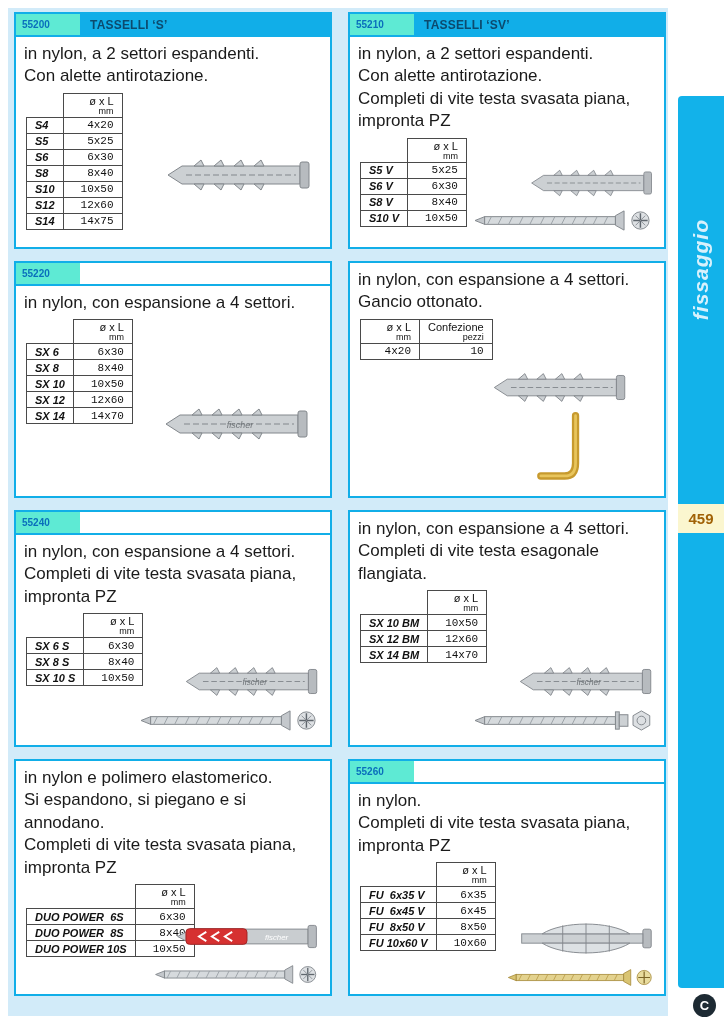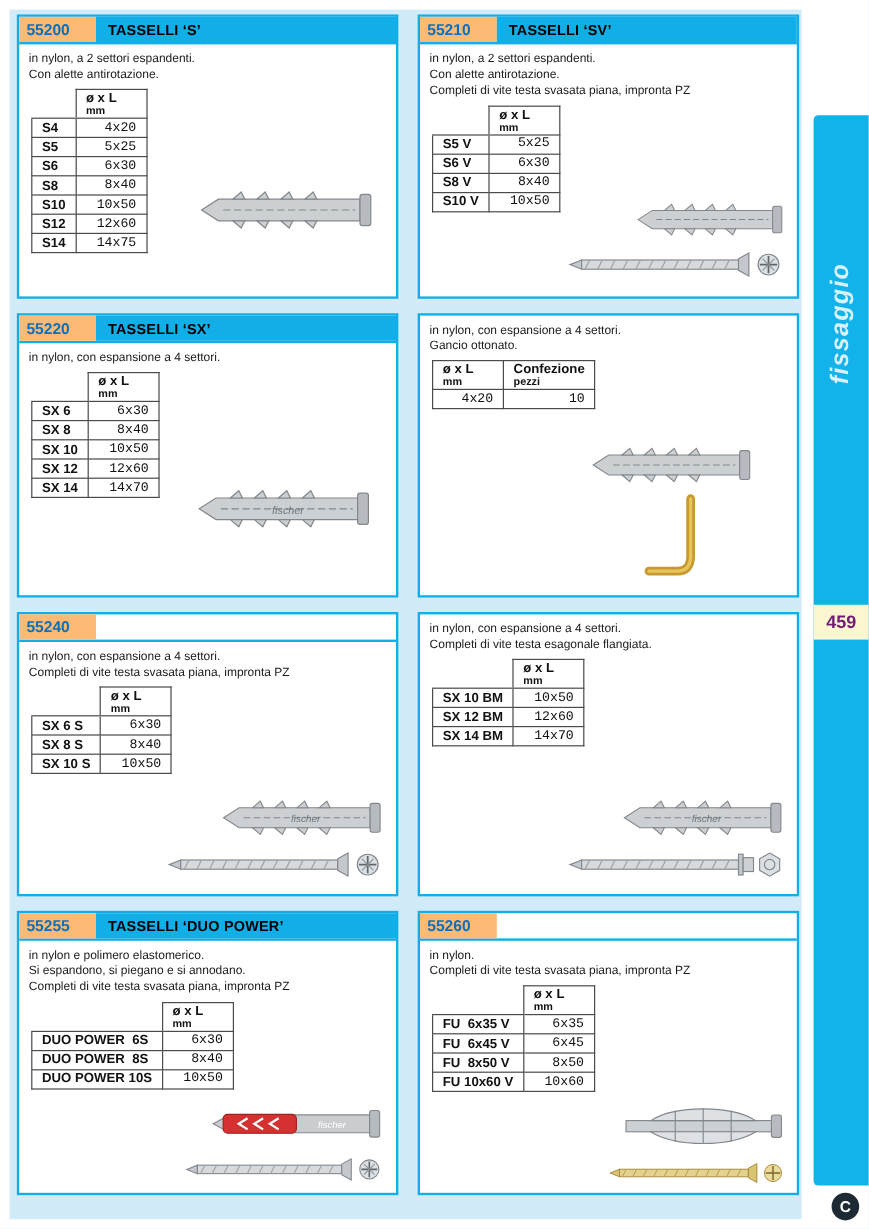--- a/index.html
+++ b/index.html
@@ -5,46 +5,46 @@
   html,body{margin:0;padding:0;}
   body{
     width:724px;height:1024px;position:relative;overflow:hidden;
     background:#ffffff;font-family:"Liberation Sans",sans-serif;
   }
   .bluebg{position:absolute;left:8px;top:8px;width:660px;height:1008px;background:#d2ebf9;}
   .panels{position:absolute;left:14px;top:12px;width:652px;display:grid;
     grid-template-columns:318px 318px;gap:12px 16px;}
   .panel{background:#fff;border:2px solid #11aee8;height:237px;display:flex;flex-direction:column;box-sizing:border-box;}
   .ph{display:flex;height:21px;flex:0 0 21px;border-bottom:2px solid #11aee8;}
-  .pcode{width:58px;color:#0a6fbc;font-weight:bold;font-size:13px;display:flex;align-items:center;padding-left:6px;background:#fdba74;}
-  .ptitle{flex:1;background:#11aee8;color:#000000;font-weight:bold;font-size:12px;display:flex;align-items:center;padding-left:10px;letter-spacing:.2px;}
+  .pcode{width:58px;color:#0a6fbc;font-weight:bold;font-size:10px;display:flex;align-items:center;padding-left:6px;background:#5eead4;}
+  .ptitle{flex:1;background:#11aee8;color:#0c4a6e;font-weight:bold;font-size:12px;display:flex;align-items:center;padding-left:10px;letter-spacing:.2px;}
   .pbody{position:relative;flex:1;padding:6px 8px;}
-  .desc{margin:0 0 5px;font-size:10px;color:#1a1a1a;line-height:1.32;}
+  .desc{margin:0 0 5px;font-size:17px;color:#1a1a1a;line-height:1.32;}
   table.sizes{border-collapse:collapse;font-size:11px;color:#111;margin-left:2px;}
   table.sizes th,table.sizes td{border:1px solid #4a4a4a;padding:1.5px 8px;}
   table.sizes th.empty{border:none;border-bottom:1px solid #4a4a4a;}
-  table.sizes th.hdr{text-align:left;font-weight:bold;padding:1px 8px;}
+  table.sizes th.hdr{text-align:right;font-weight:normal;padding:1px 8px;}
   .h1{display:block;font-size:11px;}
   .h2{display:block;font-size:9px;margin-top:-1px;}
-  td.lbl{font-weight:bold;white-space:pre;}
+  td.lbl{font-weight:bold;white-space:pre;font-style:italic;}
   td.val{text-align:right;min-width:42px;font-family:Liberation Mono, monospace;}
   .img{position:absolute;display:flex;flex-direction:column;align-items:flex-end;gap:8px;}
   .img-p1{right:16px;top:118px;}
   .img-p2{right:8px;bottom:14px;}
   .img-p3{right:18px;bottom:52px;}
   .img-p4{right:34px;bottom:8px;align-items:center;gap:4px;}
   .img-p5{right:8px;bottom:12px;}
   .img-p6{right:8px;bottom:12px;}
   .img-p7{right:8px;bottom:8px;}
   .img-p8{right:8px;bottom:6px;}
   .side{position:absolute;right:0;top:96px;width:46px;height:892px;background:#12b2ea;border-radius:4px 0 0 4px;}
   .side-label-wrap{position:absolute;top:14px;left:0;width:100%;height:320px;display:flex;align-items:center;justify-content:center;}
   .side-label{writing-mode:vertical-rl;transform:rotate(180deg);font-size:21px;font-style:italic;font-weight:bold;color:#d8f1fc;letter-spacing:1px;}
   .pagenum{position:absolute;right:0;top:504px;width:46px;height:29px;background:#fbf6cf;
-    display:flex;align-items:center;justify-content:center;color:#701a75;font-weight:bold;font-size:15px;}
+    display:flex;align-items:center;justify-content:center;color:#a16207;font-weight:bold;font-size:15px;}
   .logo{position:absolute;right:8px;bottom:7px;width:23px;height:23px;border-radius:50%;
     background:#1d2a33;color:#fff;display:flex;align-items:center;justify-content:center;
     font-size:13px;font-weight:bold;}
 </style>
 </head>
 <body>
 
 <svg width="0" height="0" style="position:absolute" aria-hidden="true">
   <defs>
     <symbol id="sym-anchor" viewBox="0 0 150 40">
@@ -272,21 +272,20 @@
         <svg width="185" height="25" viewBox="0 0 190 26">
             <use href="#sym-screw"></use>
           </svg>
       </div>
     </div>
   </section>
 
   <section class="panel">
     <header class="ph">
       <div class="pcode">55220</div>
-      <div class="ptitle">TASSELLI ‘SX’</div>
     </header>
     <div class="pbody">
       <p class="desc">
         <span>in nylon, con espansione a 4 settori.</span>
       </p>
       <table class="sizes">
         <thead>
           <tr>
             <th class="empty"></th>
             <th class="hdr">
@@ -447,24 +446,20 @@
           <text x="78" y="24" font-size="9" font-style="italic" fill="#707579" text-anchor="middle">fischer</text>
         </svg>
         <svg width="185" height="25" viewBox="0 0 190 26">
             <use href="#sym-screw-hex"></use>
           </svg>
       </div>
     </div>
   </section>
 
   <section class="panel">
-    <header class="ph">
-      <div class="pcode">55255</div>
-      <div class="ptitle">TASSELLI ‘DUO POWER’</div>
-    </header>
     <div class="pbody">
       <p class="desc">
         <span>in nylon e polimero elastomerico.</span><br>
         <span>Si espandono, si piegano e si annodano.</span><br>
         <span>Completi di vite testa svasata piana, impronta PZ</span>
       </p>
       <table class="sizes">
         <thead>
           <tr>
             <th class="empty"></th>

